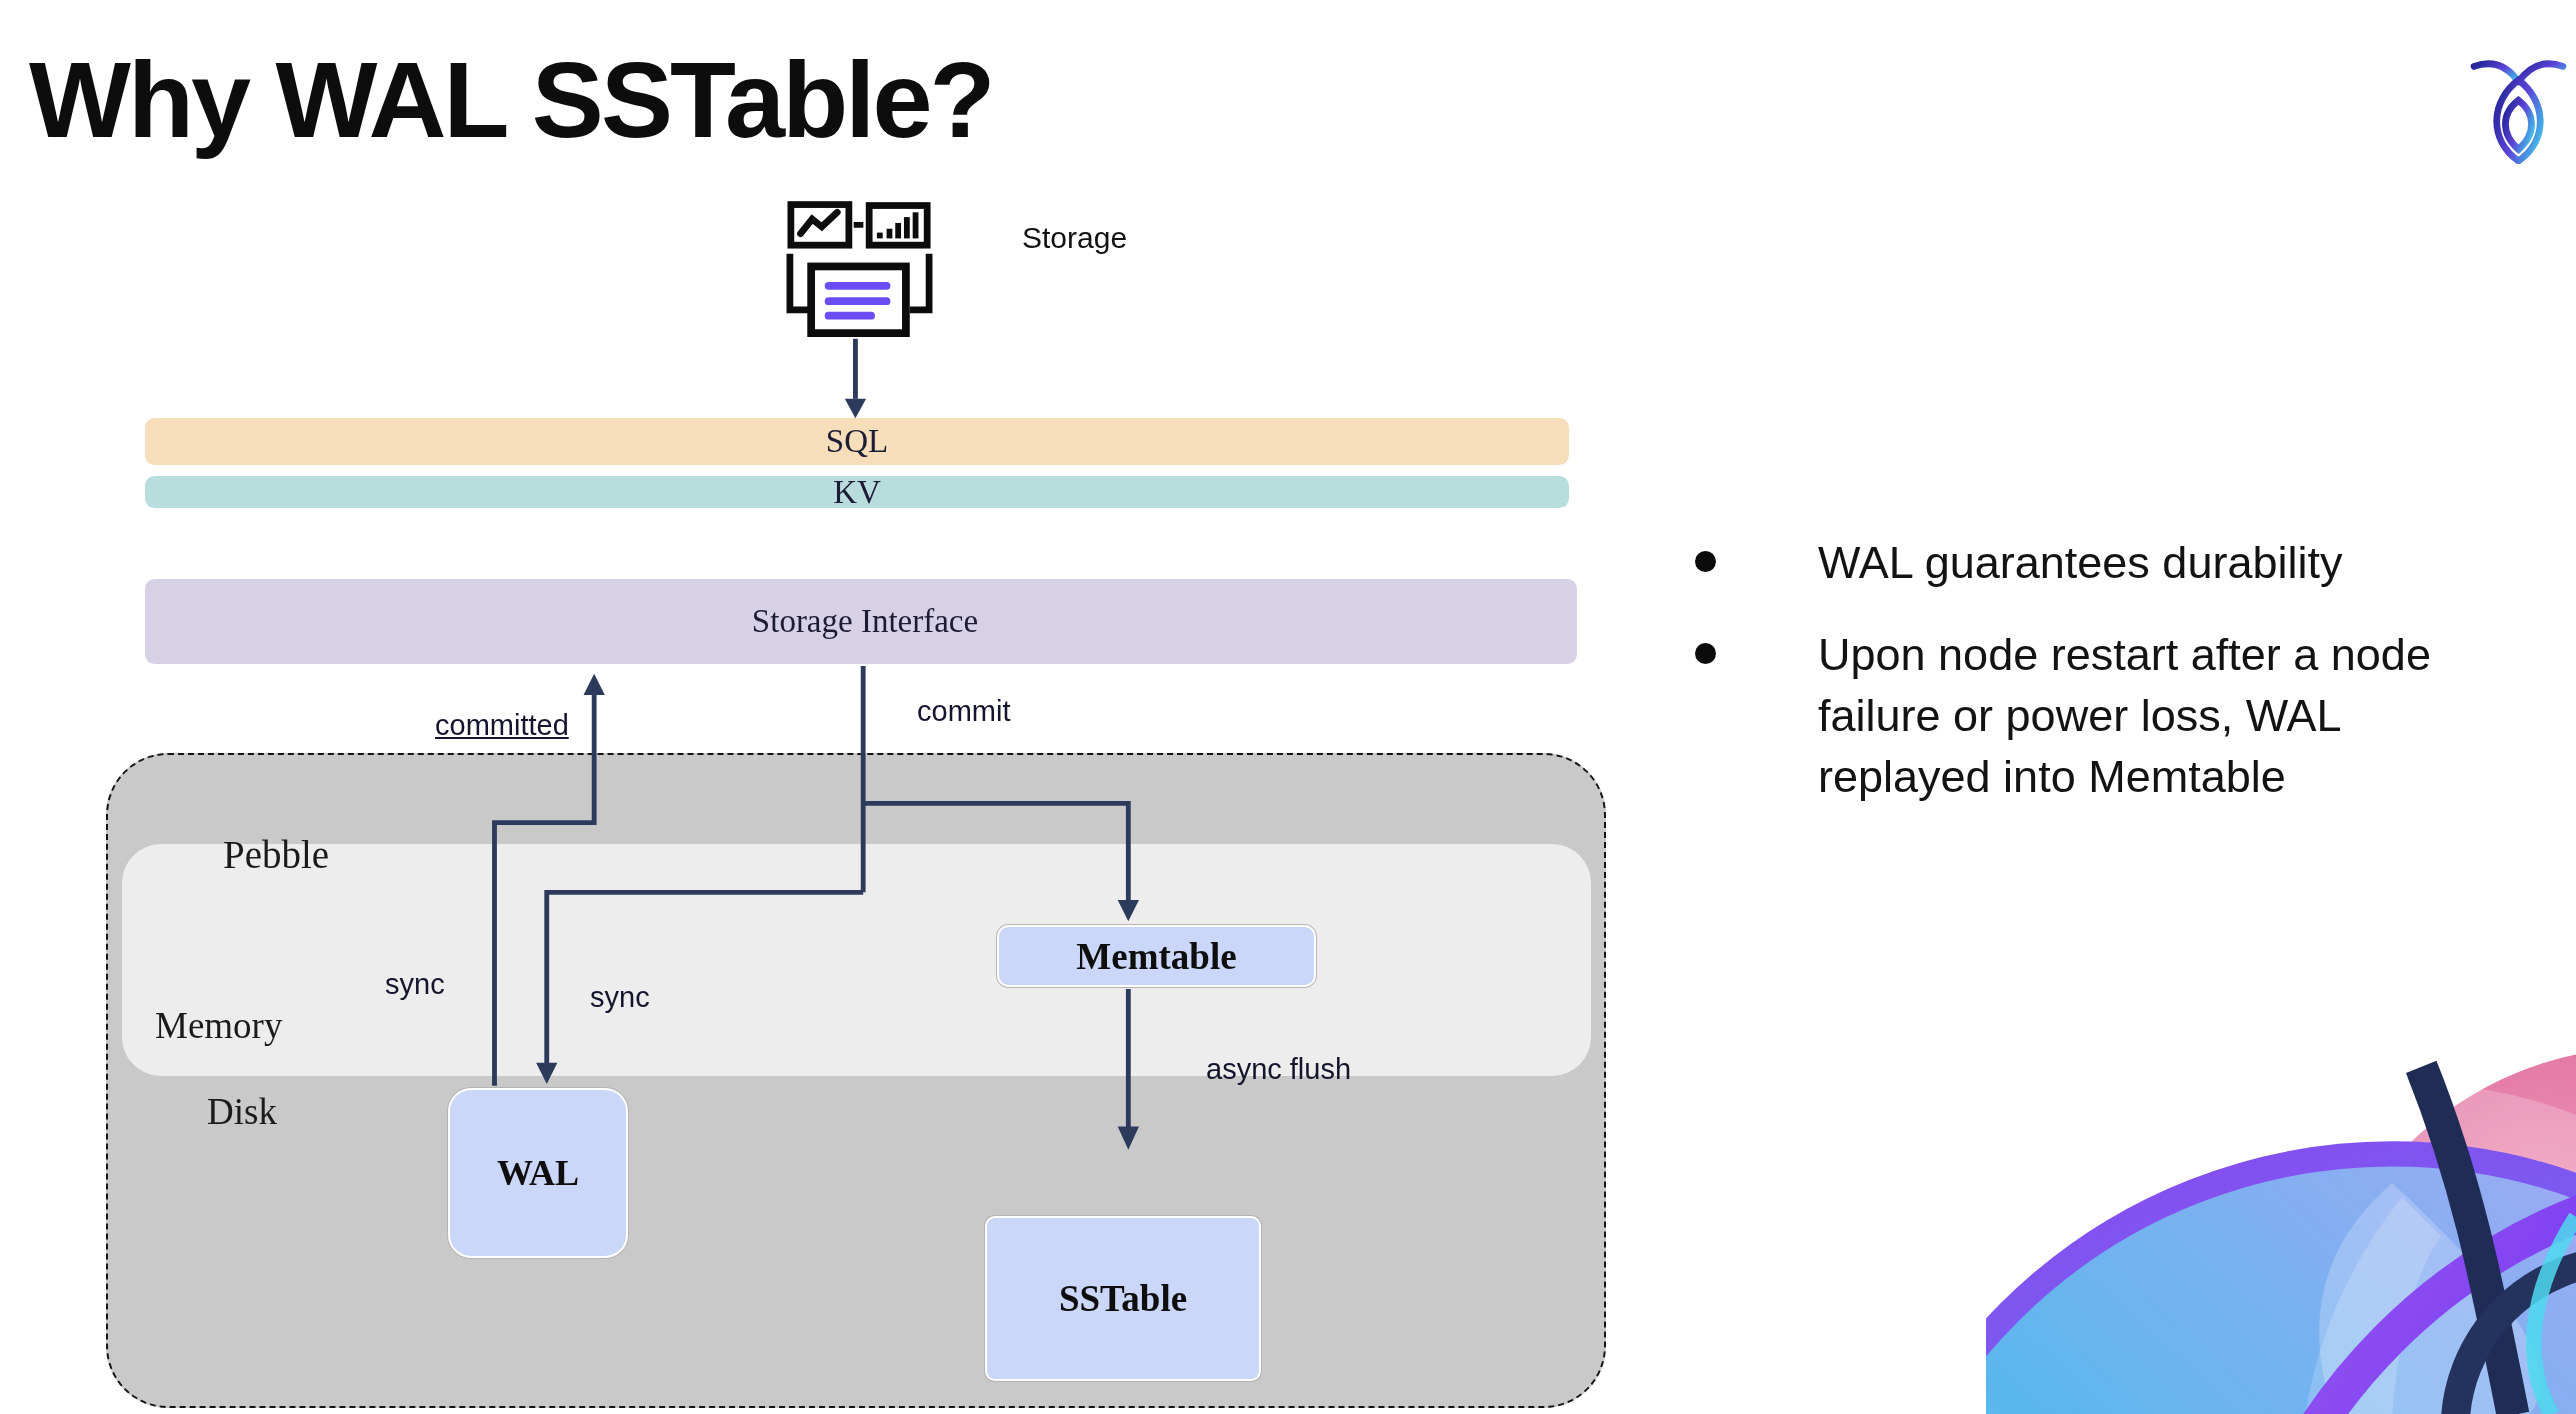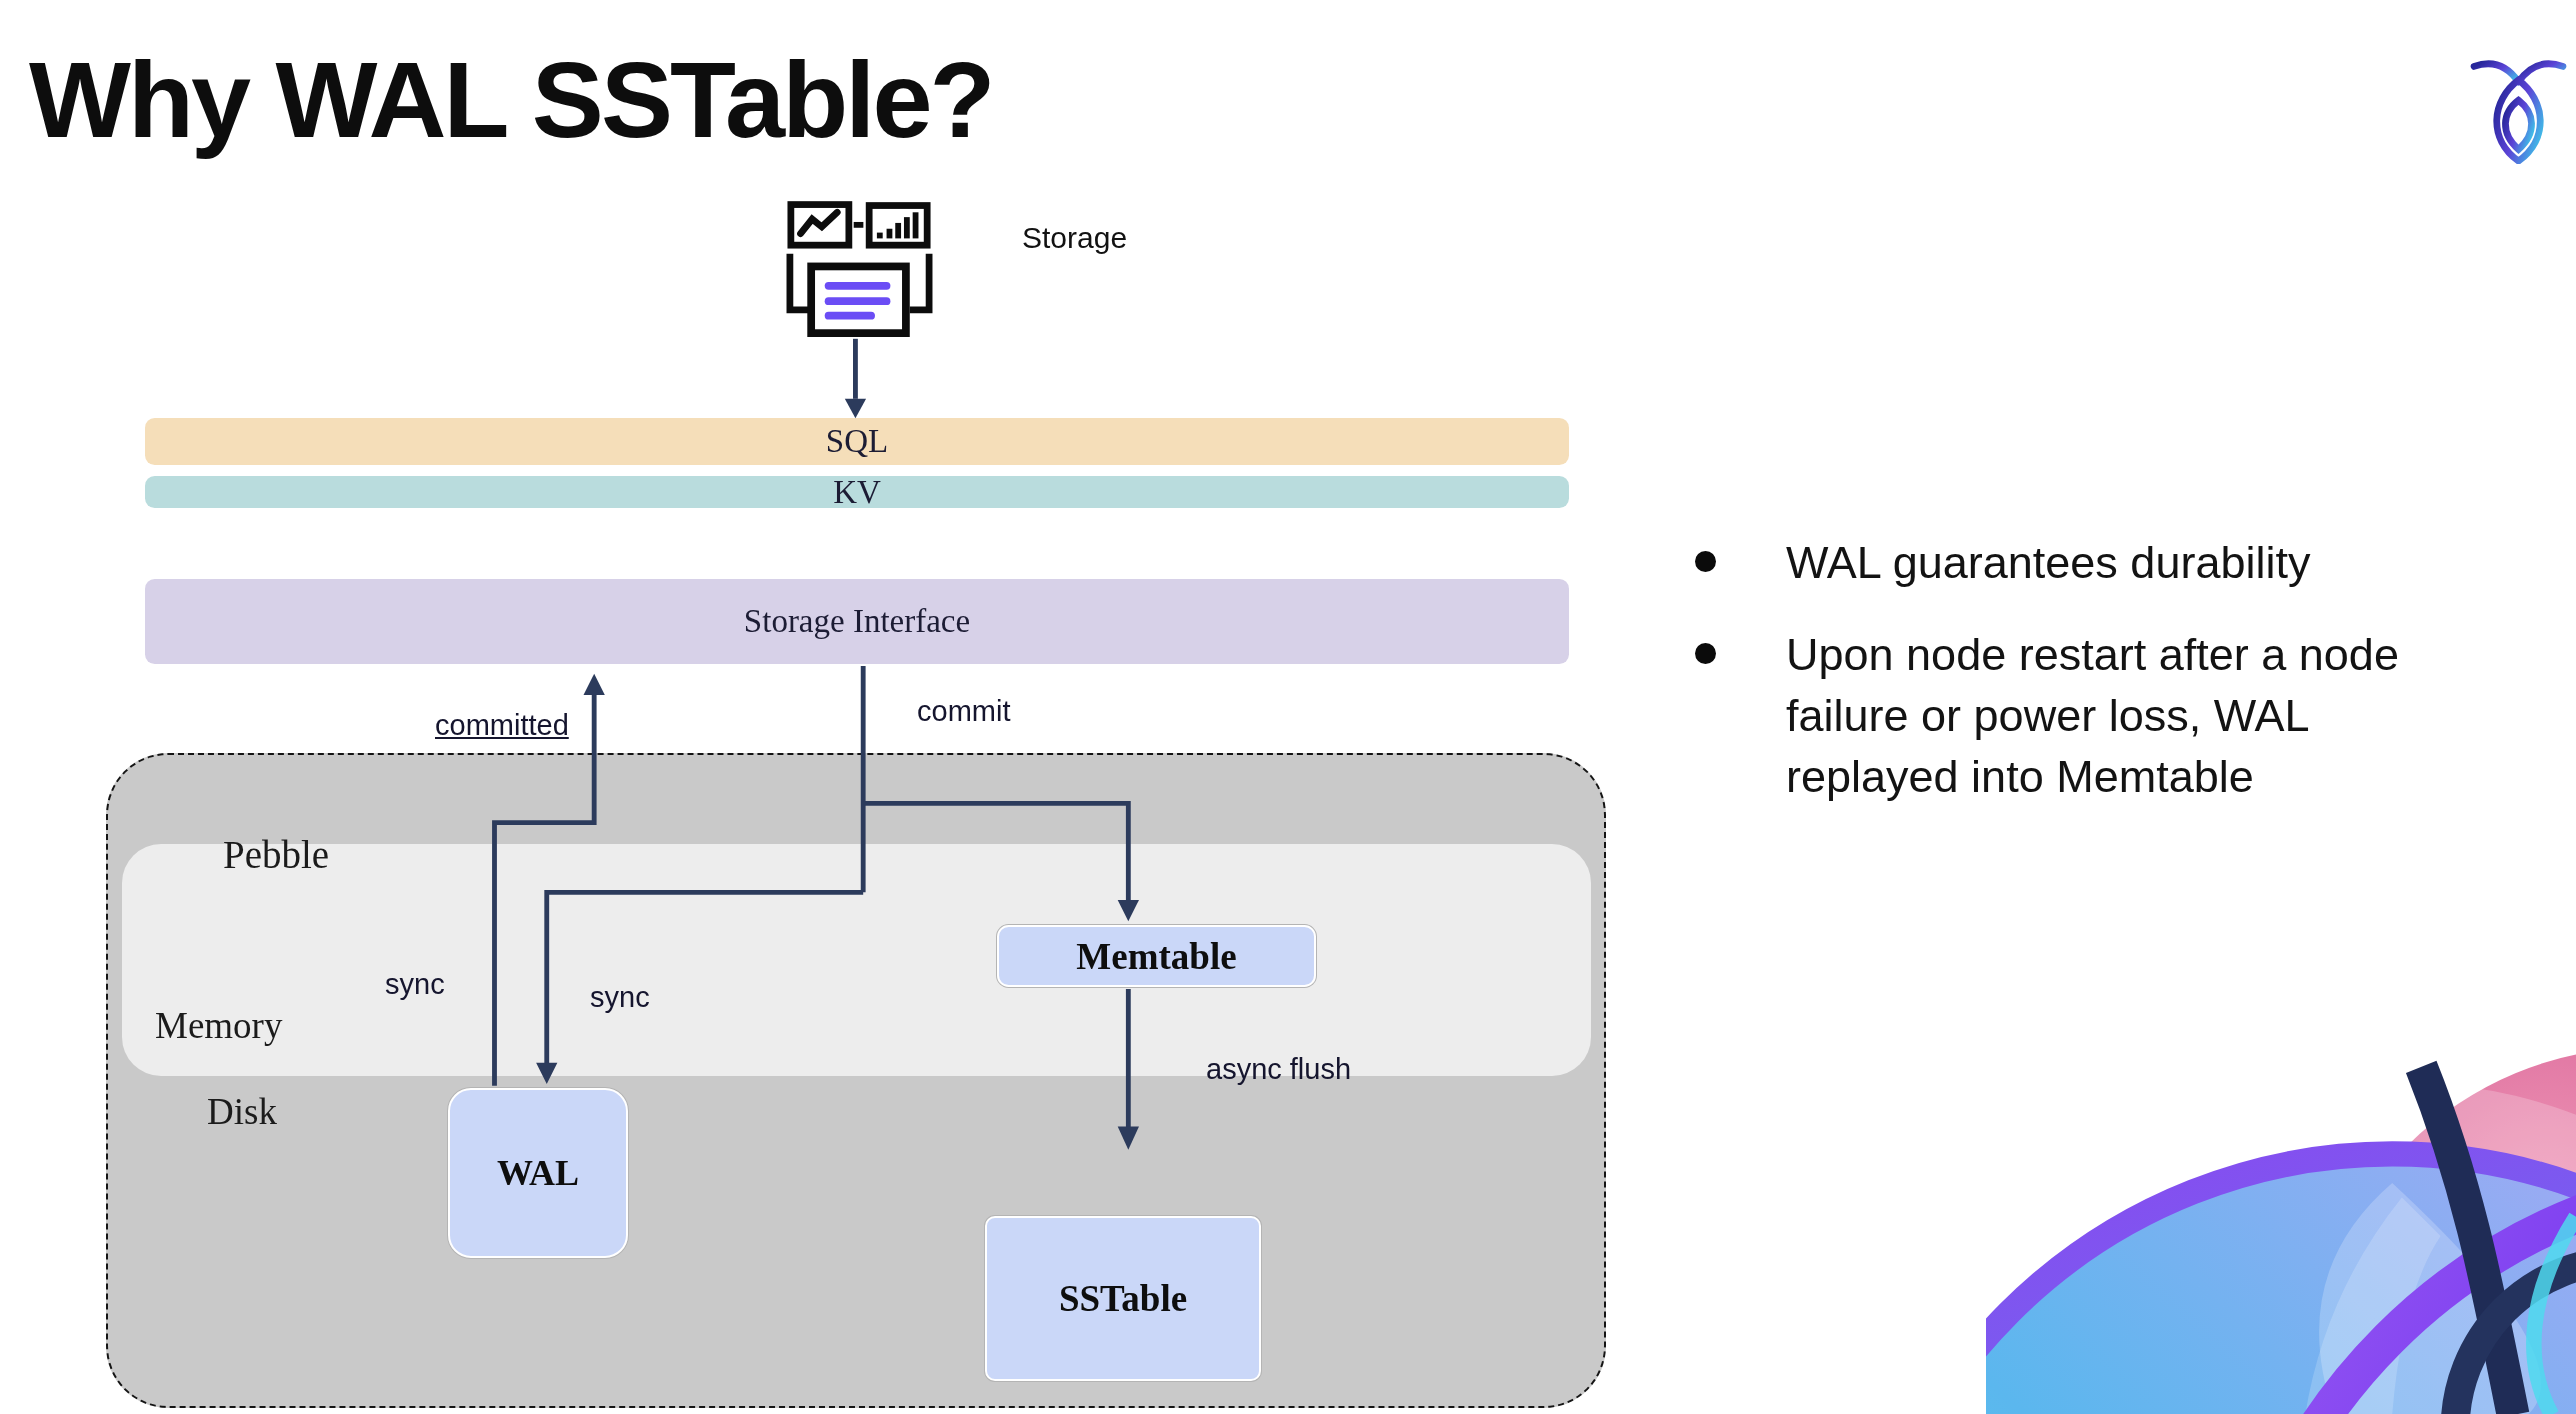--- a/index.html
+++ b/index.html
@@ -23,21 +23,21 @@
   .client-icon{left:786px;top:192px;width:147px;height:145px;}
   .client-label{left:1022px;top:221px;font-size:30px;color:#121212;}
   
   .bar{
     left:145px;width:1424px;border-radius:9.7px;
     display:flex;align-items:center;justify-content:center;
     font-family:"Liberation Serif",serif;font-size:33px;color:#1c1c34;
   }
   .bar-sql{top:418px;height:47px;}
   .bar-kv{top:476px;height:32px;text-align:center;}
-  .bar-storage{top:579px;height:85px;}
+  .bar-storage{top:579px;height:85px;padding-left:8px;}
   
   .pebble{
     left:106px;top:753px;width:1500px;height:655px;
     background:#c9c9c9;border:2.9px dashed #141414;border-radius:62px;
     box-sizing:border-box;
   }
   .memory-band{
     left:122px;top:844px;width:1469px;height:232px;
     background:#ededed;border-radius:39px;
   }
@@ -63,21 +63,21 @@
   }
   .box-memtable{left:997px;top:925px;width:319px;height:62px;border-radius:11.6px;font-size:37px;}
   .box-wal{left:448px;top:1088px;width:180px;height:170px;border-radius:23px;font-size:36px;}
   .box-sstable{left:985px;top:1216px;width:276px;height:165px;border-radius:10px;font-size:37px;}
   
   .arrows{left:0;top:0;width:2576px;height:1415px;pointer-events:none;}
   .edge{fill:none;stroke:#2c3b5c;stroke-width:5;}
   .head{fill:#2c3b5c;stroke:none;}
   
   .bullets{left:1695px;top:532px;width:871px;}
-  .bullet{display:flex;margin-bottom:31px;}
+  .bullet{display:flex;margin-bottom:31px;gap:32px;}
   .bullet-dot{
     flex:0 0 auto;width:21px;height:21px;border-radius:50%;
     background:#0b0b0b;margin:19.4px 70px 0 0;
   }
   .bullet-text{
     font-size:45px;line-height:61px;color:#131313;max-width:629px;
   }
   
   .corner-art{right:0;bottom:0;width:590px;height:440px;overflow:hidden;}
 </style>

